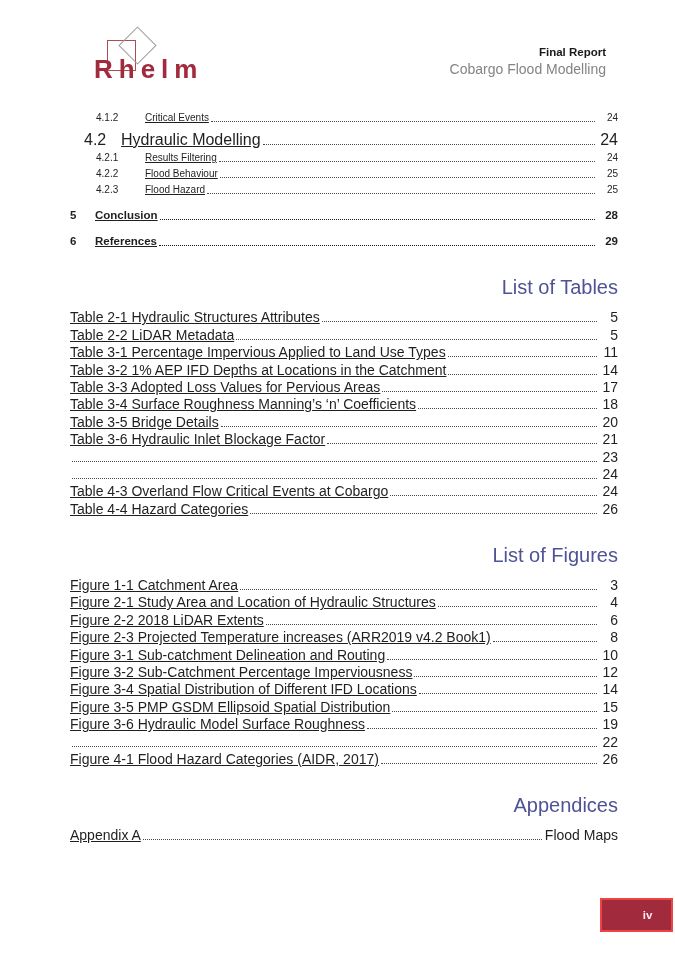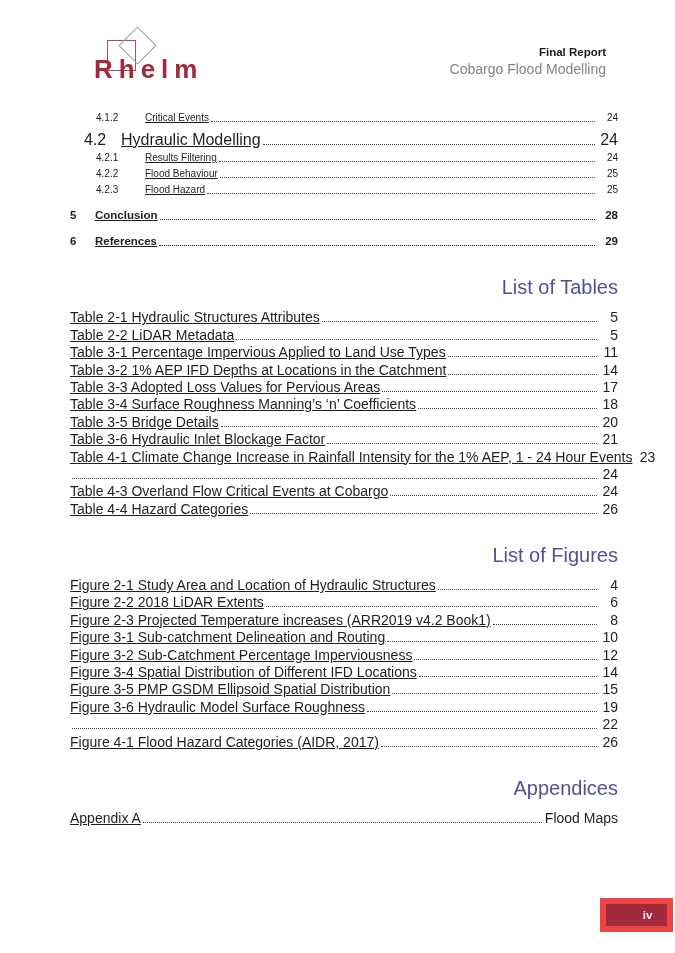--- a/index.html
+++ b/index.html
@@ -55,21 +55,21 @@
     margin:26px 0 0 30px;
     text-align:right;
   }
   .list-section { margin-top:9px; }
   .li-row { font-size:14px; height:17.4px;align-items:flex-end; }
   .li-row .pg { min-width:18px; }
 
   
   .page-badge {
     position:absolute; left:600px; top:898px; width:73px; height:34px;
-    background:var(--brand-red,#A12A3C); border:6px solid #ef4444;
+    background:var(--brand-red,#A12A3C); border:2px solid #ef4444;
     display:flex; align-items:center; justify-content:center; padding-left:22px;
   }
   .page-badge span { color:#fbeef0; font-size:11.5px; font-weight:bold; }
 </style>
 </head>
 <body>
 
 <div class="page">
 
   <div class="header">
@@ -167,21 +167,20 @@
           <span class="ttl">Table 3-5 Bridge Details</span>
           <span class="dots"></span>
           <span class="pg">20</span>
         </div>
         <div class="li-row">
           <span class="ttl">Table 3-6 Hydraulic Inlet Blockage Factor</span>
           <span class="dots"></span>
           <span class="pg">21</span>
         </div>
         <div class="li-row">
-          <span class="ttl">Table 4-1 Climate Change Increase in Rainfall Intensity for the 1% AEP, 1 - 24 Hour Events</span>
           <span class="dots"></span>
           <span class="pg">23</span>
         </div>
         <div class="li-row">
           <span class="dots"></span>
           <span class="pg">24</span>
         </div>
         <div class="li-row">
           <span class="ttl">Table 4-3 Overland Flow Critical Events at Cobargo</span>
           <span class="dots"></span>
@@ -189,20 +188,25 @@
         </div>
         <div class="li-row">
           <span class="ttl">Table 4-4 Hazard Categories</span>
           <span class="dots"></span>
           <span class="pg">26</span>
         </div>
       </div>
 
     <h2 class="doc-heading">List of Figures</h2>
     <div id="figures-rows" class="list-section">
+        <div class="li-row">
+          <span class="ttl">Figure 1-1 Catchment Area</span>
+          <span class="dots"></span>
+          <span class="pg">3</span>
+        </div>
         <div class="li-row">
           <span class="ttl">Figure 2-1 Study Area and Location of Hydraulic Structures</span>
           <span class="dots"></span>
           <span class="pg">4</span>
         </div>
         <div class="li-row">
           <span class="ttl">Figure 2-2 2018 LiDAR Extents</span>
           <span class="dots"></span>
           <span class="pg">6</span>
         </div>

